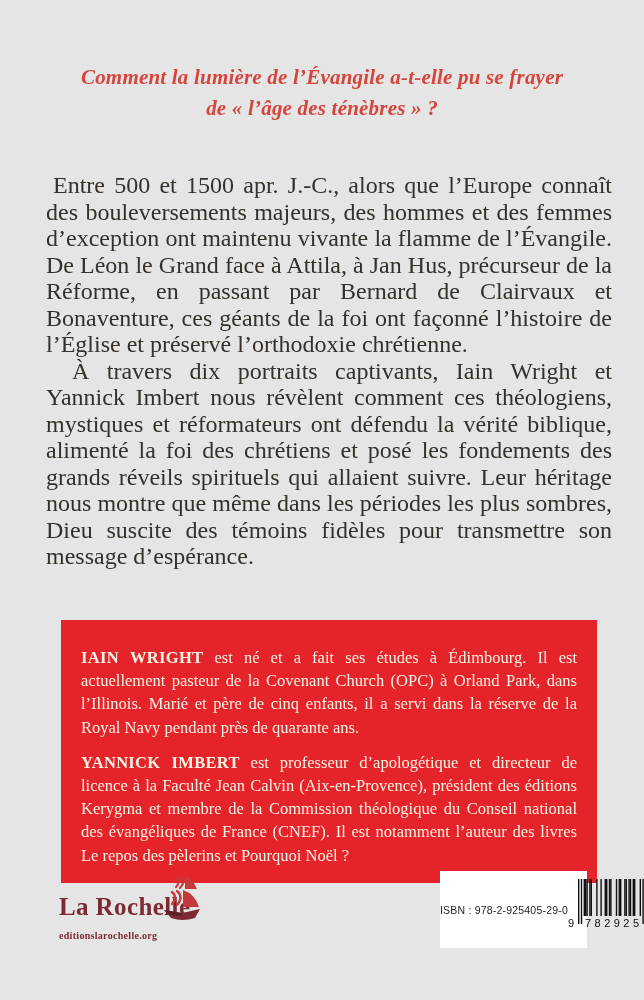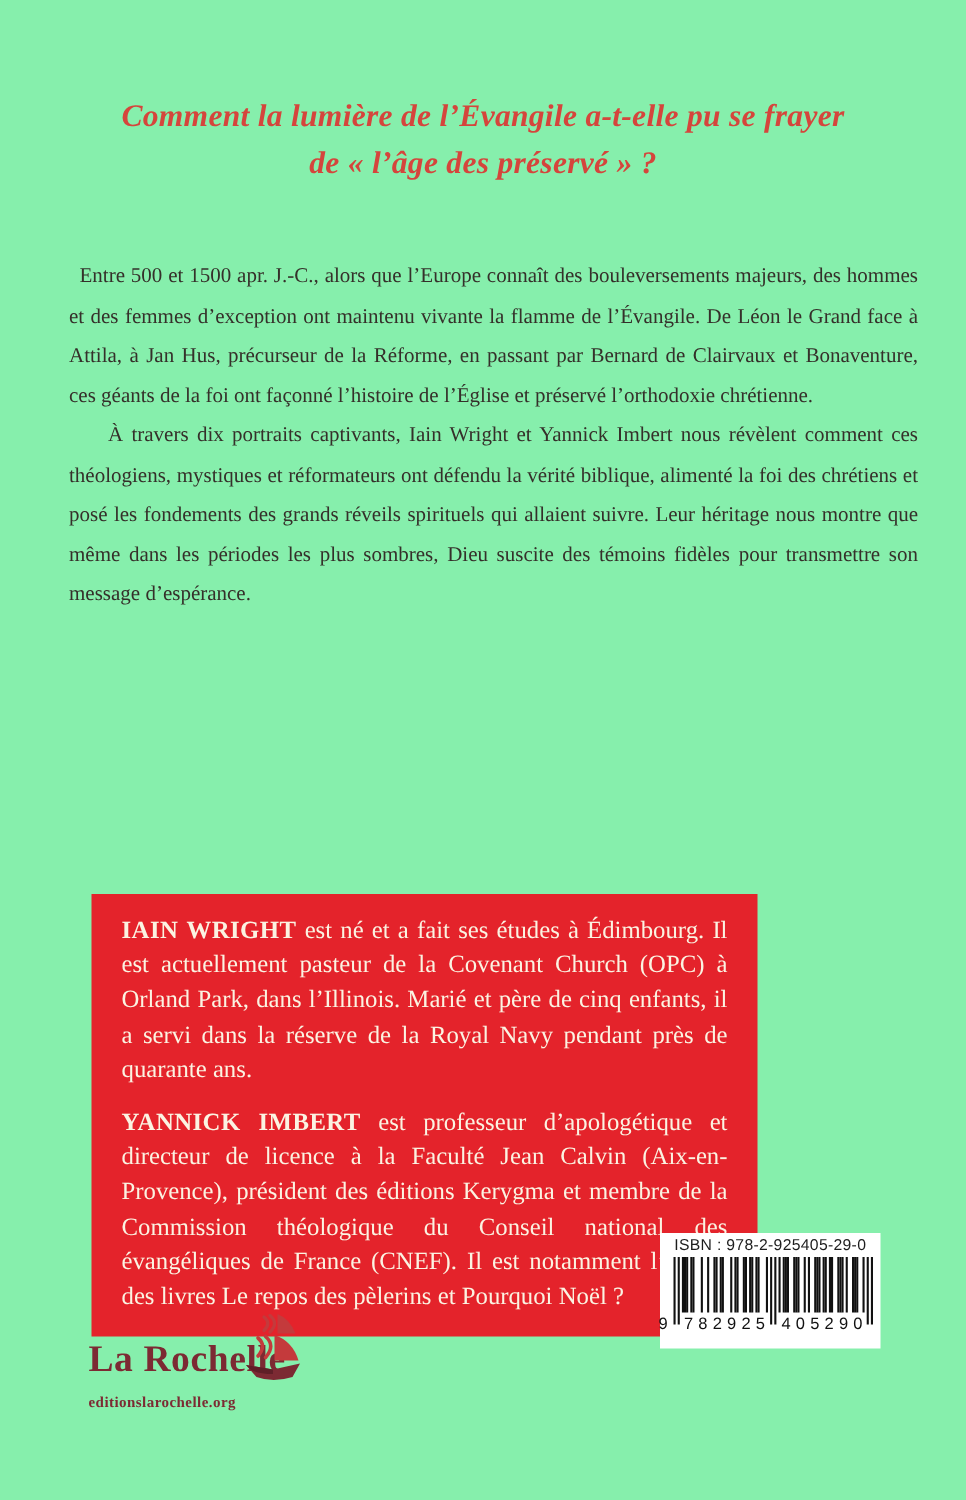--- a/index.html
+++ b/index.html
@@ -14,70 +14,70 @@
   }
   .headline{
     position:absolute;left:0;right:0;top:62px;
     text-align:center;
     font-style:italic;font-weight:bold;
     font-size:21px;line-height:31px;
     letter-spacing:.2px;
   }
   .synopsis{
     position:absolute;left:46px;right:32px;top:172px;
-    font-size:14px;line-height:26.5px;
+    font-size:24px;line-height:26.5px;
     text-align:justify;
     color:#35302a;
   }
   .synopsis p{margin:0;}
   .synopsis p.ind{text-indent:26px;}
   .synopsis p.first{text-indent:7px;}
   .author-box{
-    position:absolute;left:61px;top:596px;width:444px;min-height:249px;
+    position:absolute;left:61px;top:620px;width:536px;min-height:249px;
     box-sizing:border-box;
-    padding:12px 20px 16px 20px;
+    padding:26px 20px 16px 20px;
     text-align:justify;
   }
   .author-box p{
     margin:0 0 12px 0;
     font-size:16.5px;line-height:23.2px;
   }
   .author-box p:last-child{margin-bottom:0;}
   .author-box .b{font-weight:bold;letter-spacing:.3px;}
   .author-box .i{}
   .publisher-name{
     position:absolute;left:59px;top:893px;
     font-size:25px;font-weight:bold;letter-spacing:.4px;
   }
   .boat{position:absolute;left:162px;top:876px;}
   .publisher-site{
     position:absolute;left:59px;top:930px;
     font-size:10px;font-weight:bold;letter-spacing:.3px;
   }
   .barcode-box{
-    position:absolute;left:440px;top:822px;width:147px;height:77px;
+    position:absolute;left:440px;top:871px;width:147px;height:77px;
     background:#ffffff;
-    display:flex;flex-direction:column;align-items:center;
+    display:flex;align-items:center;
     box-sizing:border-box;padding-top:2px;
   }
   .isbn-label{
     font-family:"Liberation Sans", sans-serif;
     font-size:10.5px;letter-spacing:.2px;color:#1d1d1d;
     white-space:nowrap;line-height:13px;
   }
   .barcode-svg-wrap{margin-top:1px;}
 </style>
 </head>
 <body>
 
-<div class="page" style="background: #86efac;">
+<div class="page" style="background: #e5e5e5;">
 
   <div class="headline" style="color: rgb(213, 69, 60);">
     <div>Comment la lumière de l’Évangile a-t-elle pu se frayer</div>
-    <div>de « l’âge des préservé » ?</div>
+    <div>de « l’âge des ténèbres » ?</div>
   </div>
 
   <div class="synopsis" style="color: rgb(53, 48, 42);">
     <p class="first">Entre 500 et 1500 apr. J.-C., alors que l’Europe connaît des bouleversements majeurs, des hommes et des femmes d’exception ont maintenu vivante la flamme de l’Évangile. De Léon le Grand face à Attila, à Jan Hus, précurseur de la Réforme, en passant par Bernard de Clairvaux et Bonaventure, ces géants de la foi ont façonné l’histoire de l’Église et préservé l’orthodoxie chrétienne.</p>
     <p class="ind">À travers dix portraits captivants, Iain Wright et Yannick Imbert nous révèlent comment ces théologiens, mystiques et réformateurs ont défendu la vérité biblique, alimenté la foi des chrétiens et posé les fondements des grands réveils spirituels qui allaient suivre. Leur héritage nous montre que même dans les périodes les plus sombres, Dieu suscite des témoins fidèles pour transmettre son message d’espérance.</p>
   </div>
 
   <div class="author-box" id="author-box" style="background: rgb(228, 35, 43); color: rgb(251, 243, 226);">
       <p><span class="b">IAIN WRIGHT</span><span> est né et a fait ses études à Édimbourg. Il est actuellement pasteur de la Covenant Church (OPC) à Orland Park, dans l’Illinois. Marié et père de cinq enfants, il a servi dans la réserve de la Royal Navy pendant près de quarante ans.</span></p>
       <p><span class="b">YANNICK IMBERT</span><span> est professeur d’apologétique et directeur de licence à la Faculté Jean Calvin (Aix-en-Provence), président des éditions Kerygma et membre de la Commission théologique du Conseil national des évangéliques de France (CNEF). Il est notamment l’auteur des livres </span><span class="i">Le repos des pèlerins</span><span> et </span><span class="i">Pourquoi Noël ?</span></p>

